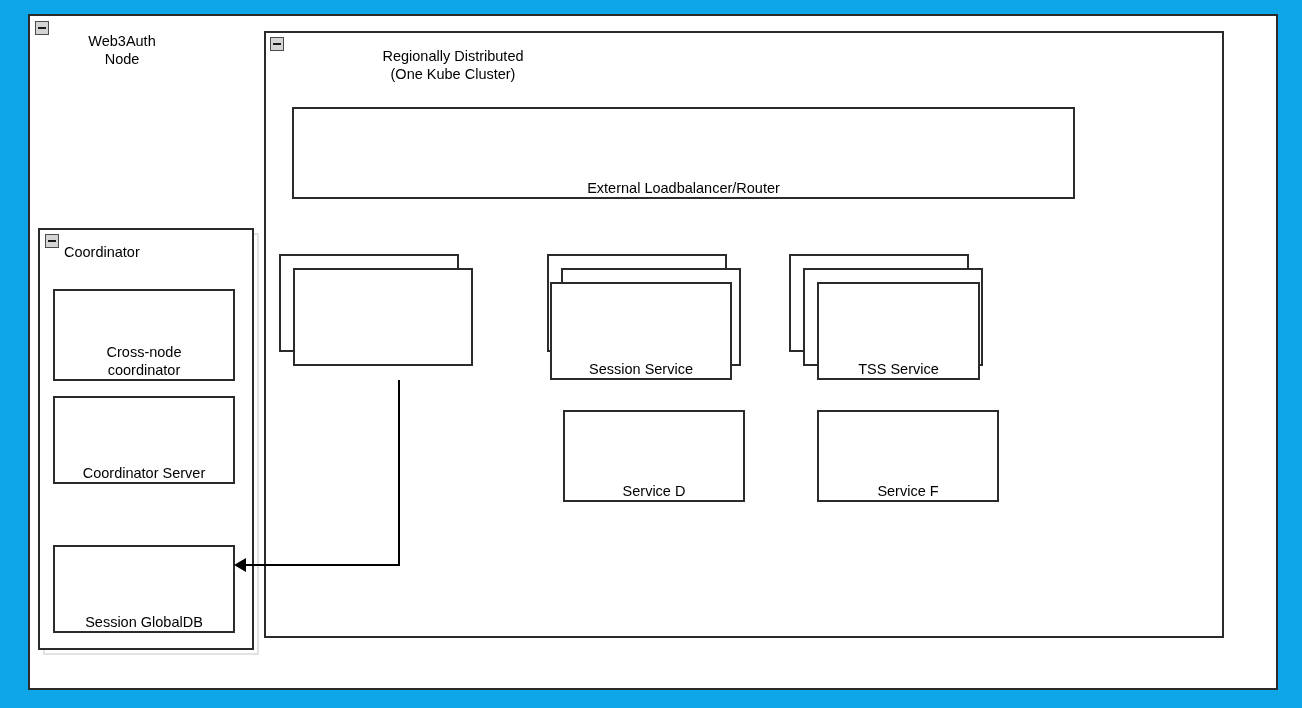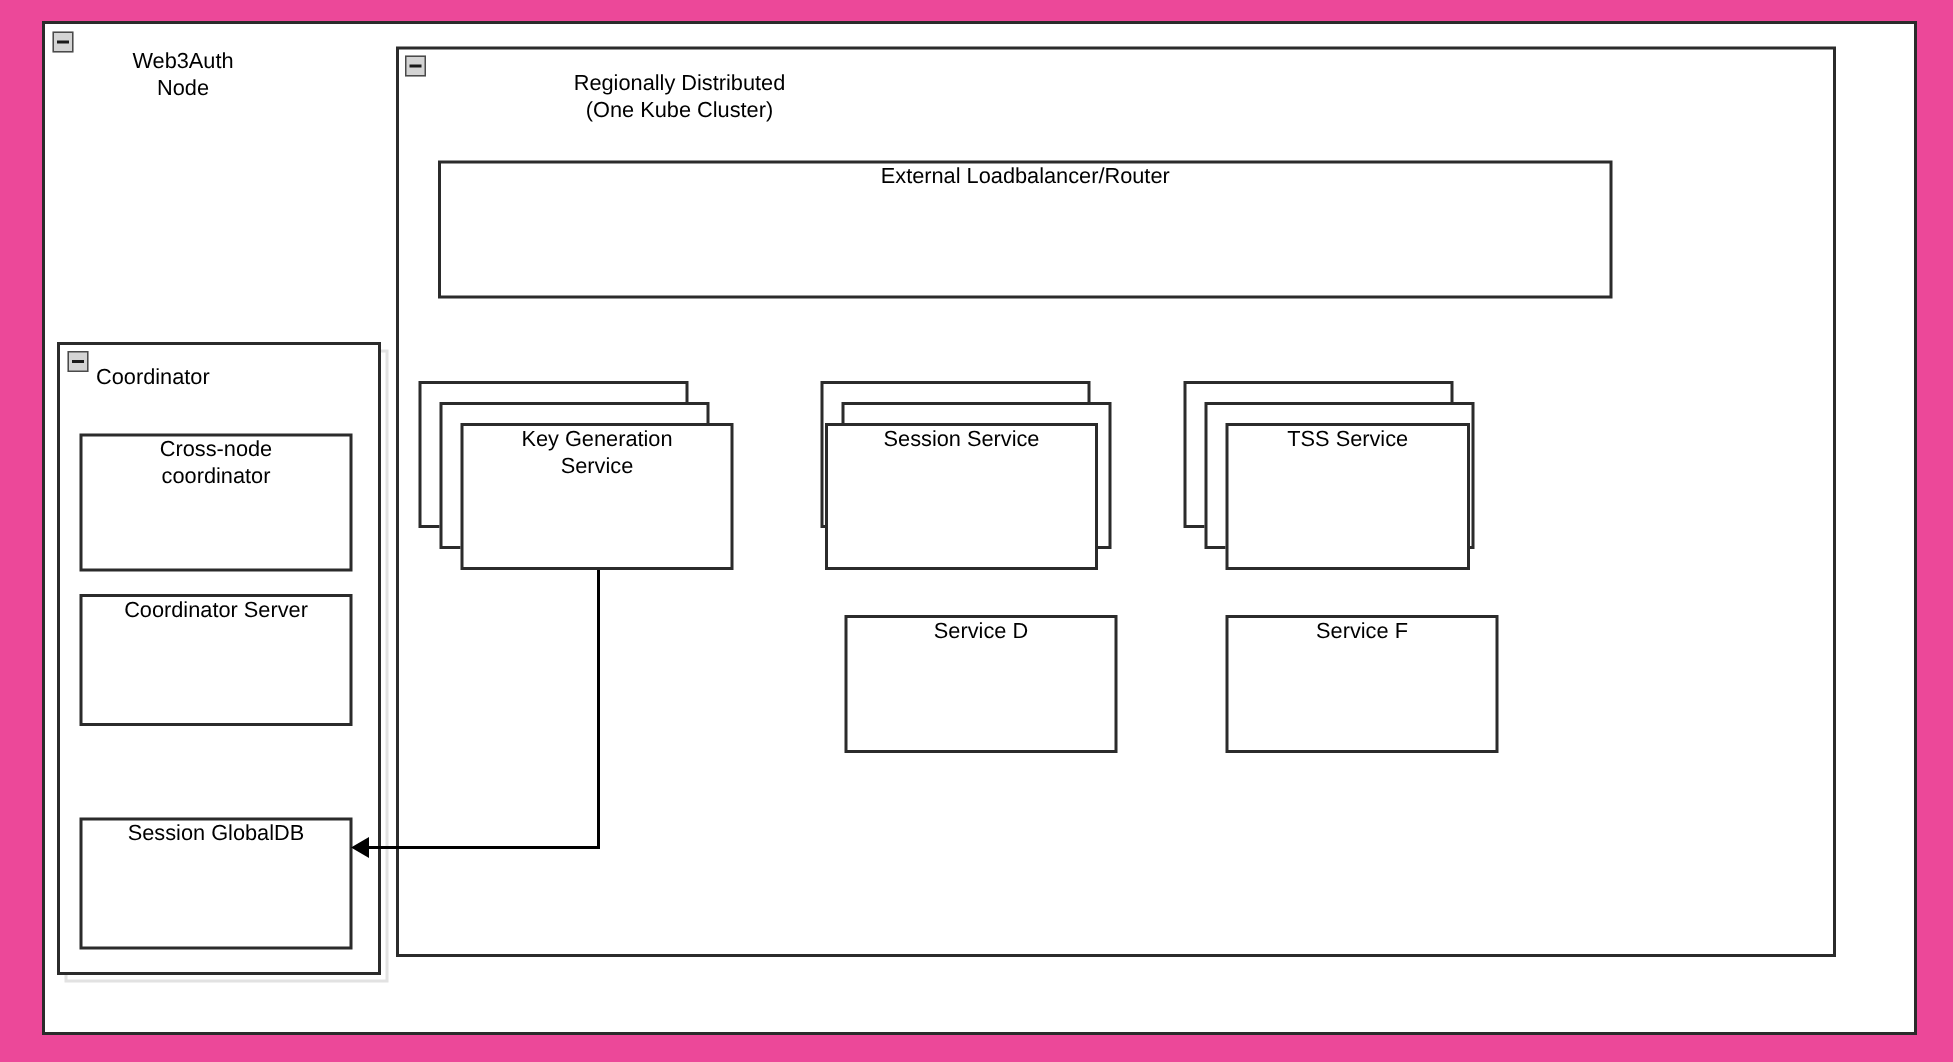--- a/index.html
+++ b/index.html
@@ -8,21 +8,21 @@
     background: #ffffff;
   }
   body {
     font-family: "Liberation Sans", sans-serif;
     -webkit-font-smoothing: antialiased;
   }
   #canvas {
     position: relative;
     width: 1302px;
     height: 708px;
-    background: #ec4899;
+    background: #0ea5e9;
     overflow: hidden;
   }
 
   
   .box {
     position: absolute;
     box-sizing: border-box;
     background: #ffffff;
     border: 2px solid #2b2b2b;
   }
@@ -58,21 +58,21 @@
     background: #1a1a1a;
   }
 
   
   .node {
     position: absolute;
     box-sizing: border-box;
     background: #ffffff;
     border: 2px solid #2b2b2b;
     display: flex;
-    align-items: flex-start;
+    align-items: flex-end;
     justify-content: center;
     text-align: center;
     font-size: 14.5px;
     line-height: 18px;
     color: #000000;
     white-space: pre-line;
   }
 
   
   .stack-layer {
@@ -115,24 +115,20 @@
   <div class="collapse-icon" style="left:270px; top:37px;"></div>
   <div class="group-label" style="left:288px; top:47px; width:330px;text-align:center;">Regionally Distributed
 (One Kube Cluster)</div>
 
   <div class="node" style="left:292px; top:107px; width:783px; height:92px;">
     <span>External Loadbalancer/Router</span>
   </div>
 
   <div class="stack-layer" style="left:279px; top:254px; width:180px; height:98px;"></div>
   <div class="stack-layer" style="left:293px; top:268px; width:180px; height:98px;"></div>
-  <div class="node" style="left:307px; top:282px; width:182px; height:98px;">
-    <span>Key Generation
-Service</span>
-  </div>
 
   <div class="stack-layer" style="left:547px; top:254px; width:180px; height:98px;"></div>
   <div class="stack-layer" style="left:561px; top:268px; width:180px; height:98px;"></div>
   <div class="node" style="left:550px; top:282px; width:182px; height:98px;">
     <span>Session Service</span>
   </div>
 
   <div class="stack-layer" style="left:789px; top:254px; width:180px; height:98px;"></div>
   <div class="stack-layer" style="left:803px; top:268px; width:180px; height:98px;"></div>
   <div class="node" style="left:817px; top:282px; width:163px; height:98px;">

